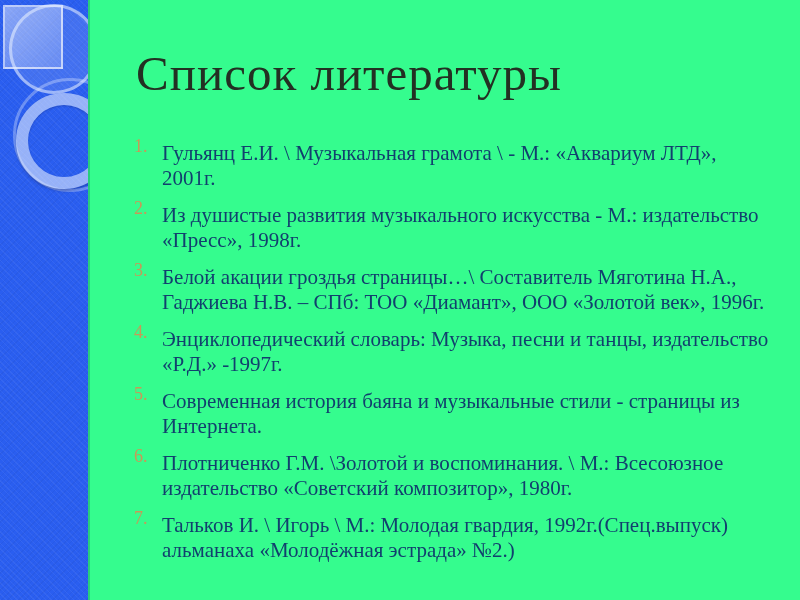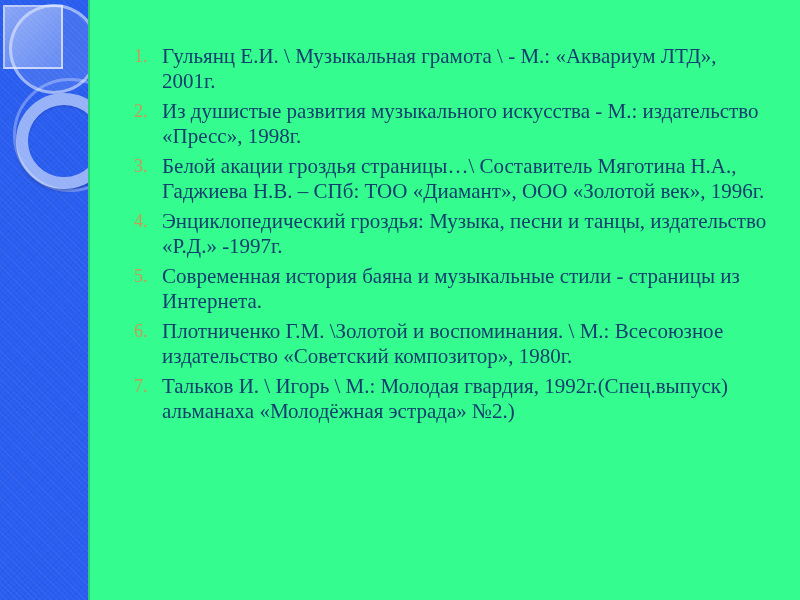--- a/index.html
+++ b/index.html
@@ -57,56 +57,58 @@
   .ref-item{display:flex;align-items:flex-start;margin:0 0 5px 0;}
   .ref-num{
     flex:none;width:28px;
     font-size:18px;line-height:25px;
     color:#c69a58;
   }
   .ref-text{
     width:612px;
     font-size:21px;line-height:25px;
     color:#123f6e;
+    margin-top:7px;
   }
 </style>
 </head>
 <body>
 
 <div class="slide">
 
   <div class="blue-bg">
     <div class="decor decor-square"></div>
     <div class="decor ring ring-large"></div>
     <div class="decor ring ring-outer"></div>
     <div class="decor ring ring-thick"></div>
   </div>
 
   <div class="green-panel">
+    <h1 class="title">Список литературы</h1>
 
     <ol class="ref-list">
 
         <li class="ref-item">
           <span class="ref-num">1.</span>
           <span class="ref-text">Гульянц Е.И. \ Музыкальная грамота \ - М.: «Аквариум ЛТД», 2001г.</span>
         </li>
 
         <li class="ref-item">
           <span class="ref-num">2.</span>
           <span class="ref-text">Из душистые развития музыкального искусства - М.: издательство «Пресс», 1998г.</span>
         </li>
 
         <li class="ref-item">
           <span class="ref-num">3.</span>
           <span class="ref-text">Белой акации гроздья страницы…\ Составитель Мяготина Н.А., Гаджиева Н.В. – СПб: ТОО «Диамант», ООО «Золотой век», 1996г.</span>
         </li>
 
         <li class="ref-item">
           <span class="ref-num">4.</span>
-          <span class="ref-text">Энциклопедический гроздья: Музыка, песни и танцы, издательство «Р.Д.» -1997г.</span>
+          <span class="ref-text">Энциклопедический словарь: Музыка, песни и танцы, издательство «Р.Д.» -1997г.</span>
         </li>
 
         <li class="ref-item">
           <span class="ref-num">5.</span>
           <span class="ref-text">Современная история баяна и музыкальные стили - страницы из Интернета.</span>
         </li>
 
         <li class="ref-item">
           <span class="ref-num">6.</span>
           <span class="ref-text">Плотниченко Г.М. \Золотой и воспоминания. \ М.: Всесоюзное издательство «Советский композитор», 1980г.</span>

